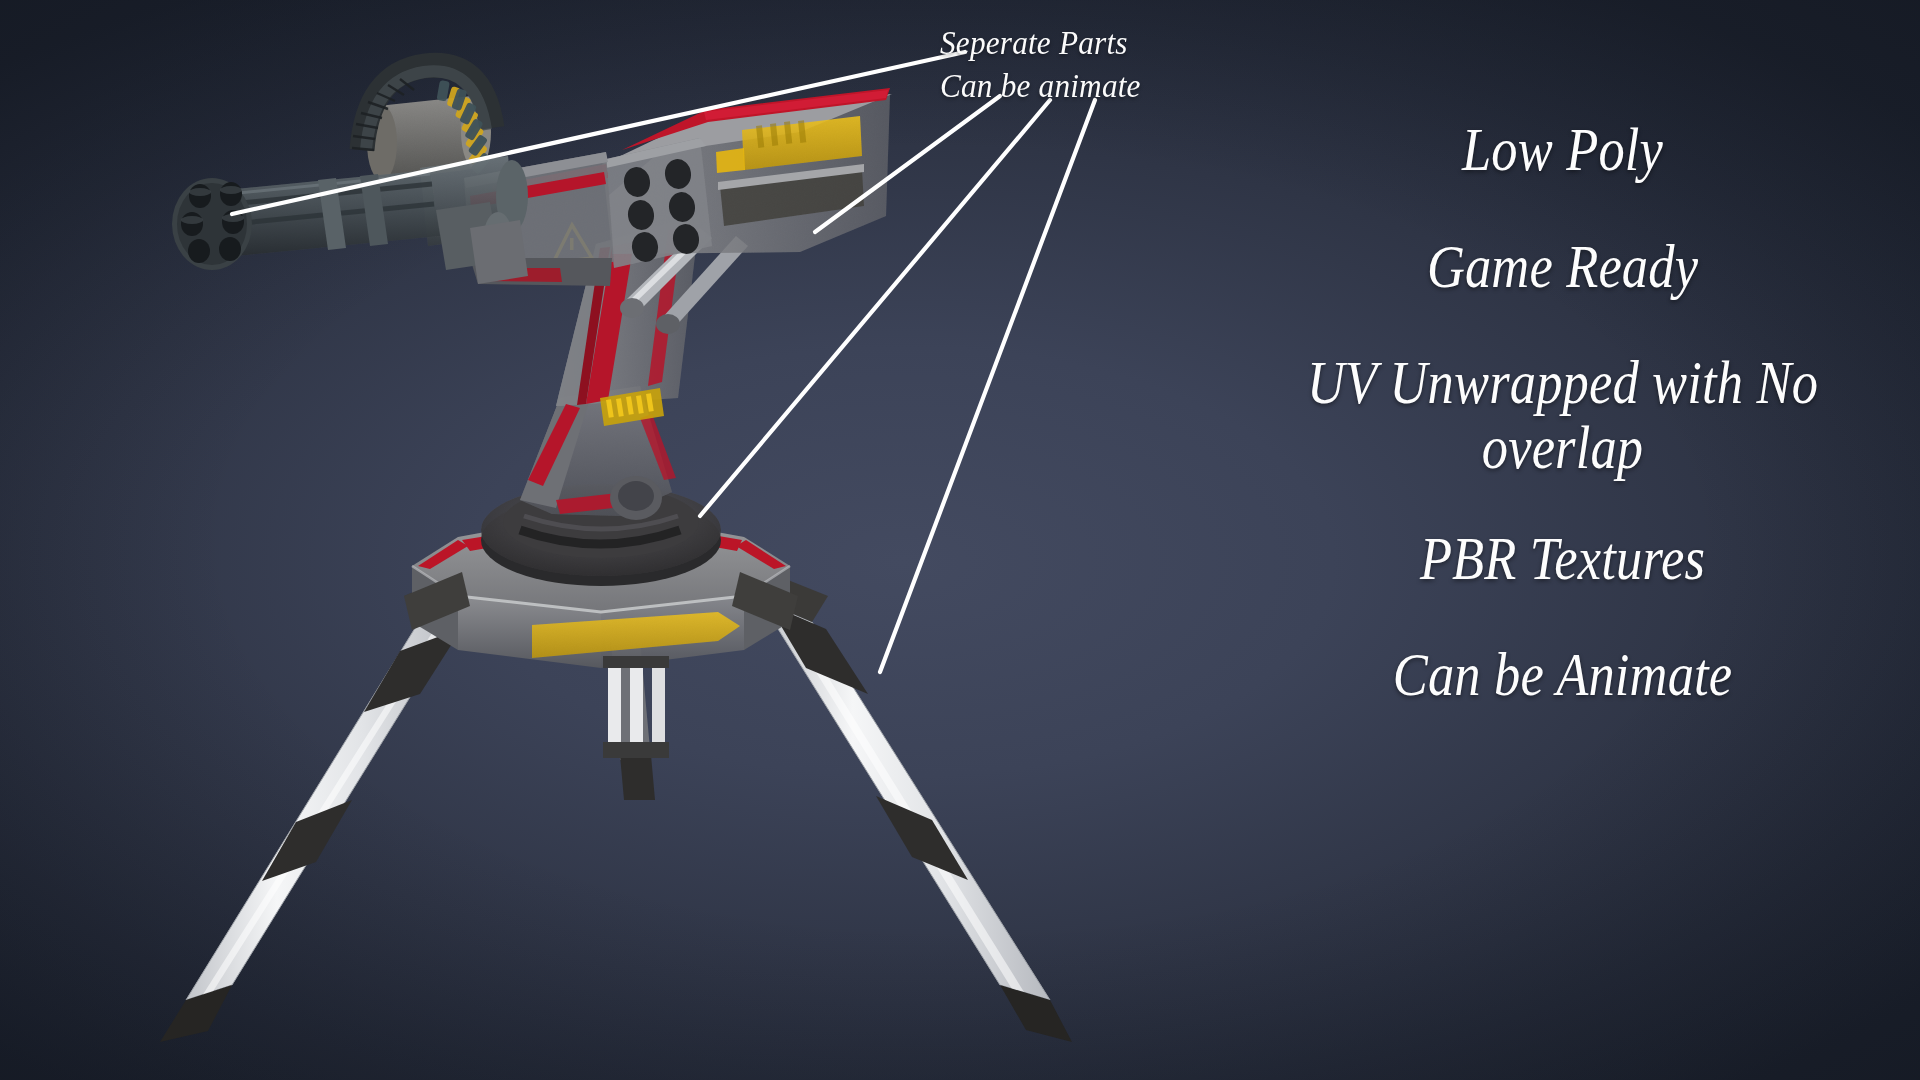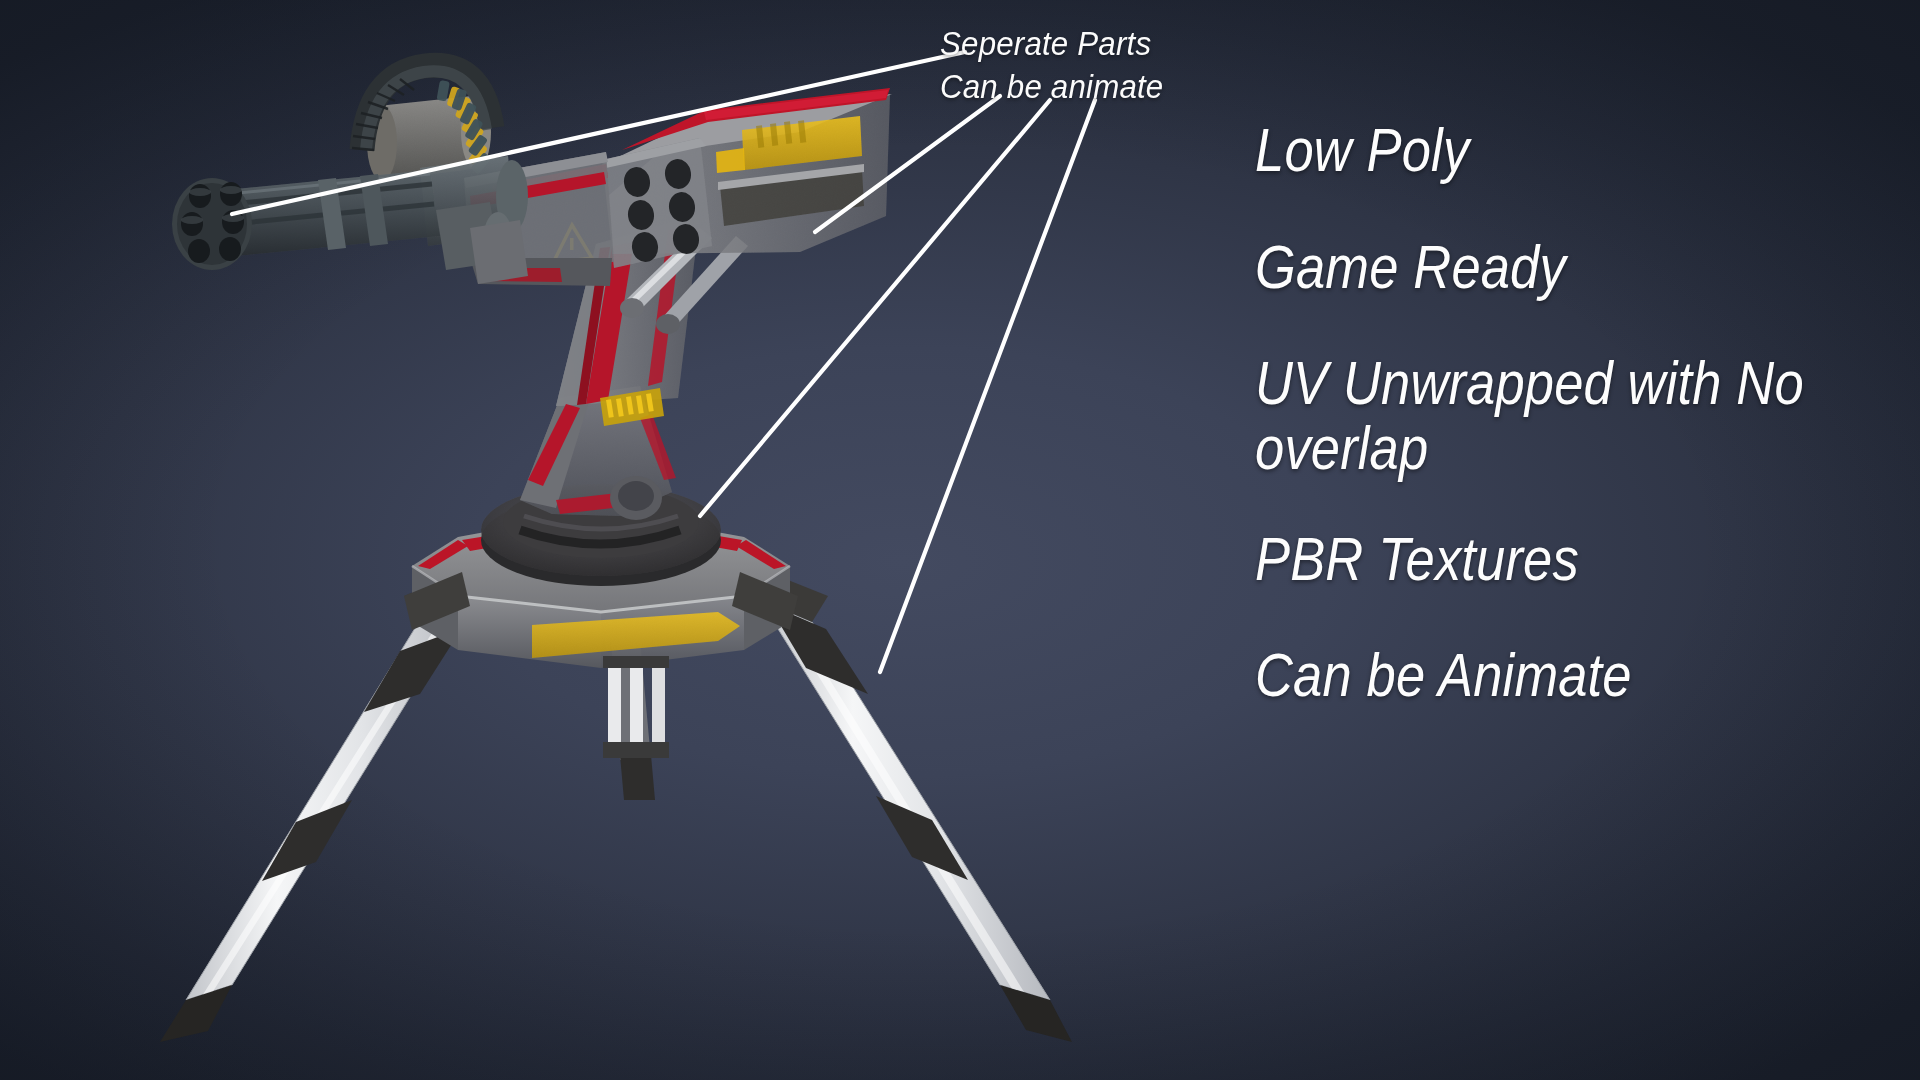--- a/index.html
+++ b/index.html
@@ -1,34 +1,34 @@
 <!DOCTYPE html>
 <html><head>
 <meta charset="utf-8">
 <style>
   html,body{margin:0;padding:0;background:#1e2432;}
   #stage{
     position:relative;width:1920px;height:1080px;overflow:hidden;
-    font-family:Liberation Sans, sans-serif;
+    font-family:Liberation Serif, serif;
   }
   #bg{
     position:absolute;inset:0;
     background:
       radial-gradient(ellipse 70% 62% at 47% 52%, #434a60 0%, #3c4358 32%, #2f3546 62%, #252b3a 82%, #1d2330 100%);
   }
   #bgvig{
     position:absolute;inset:0;
     background:radial-gradient(ellipse 85% 80% at 50% 50%, rgba(0,0,0,0) 45%, rgba(12,15,22,.55) 100%);
   }
   svg.layer{position:absolute;left:0;top:0;width:1920px;height:1080px;overflow:visible;}
 
   
   #features{
     position:absolute;left:1205px;top:118px;width:715px;
-    text-align:left;
+    text-align:center;
     color:#fdfdfd;
     font-style:italic;
     font-weight:400;
     letter-spacing:.2px;
     text-shadow:0 2px 5px rgba(0,0,0,.45);
   }
   .feat{
     font-size:61px;
     line-height:1.06;
     margin:0 0 52px 0;

